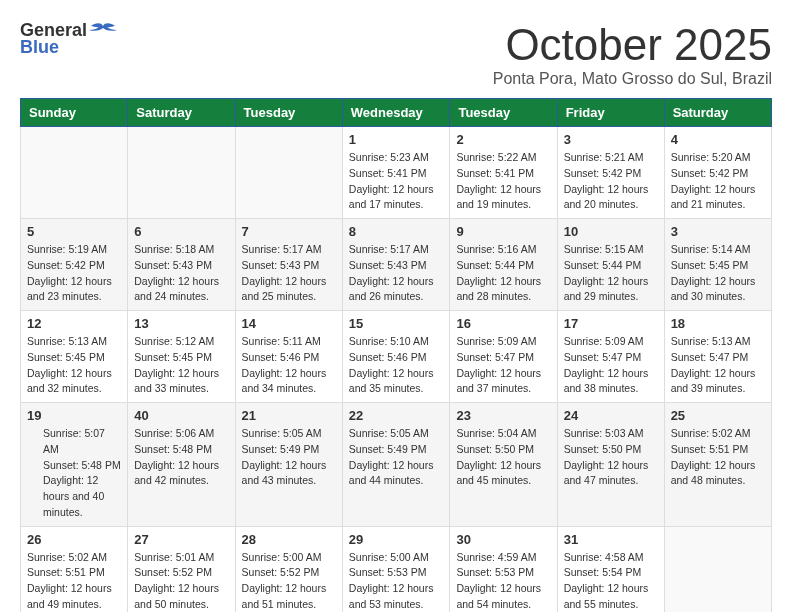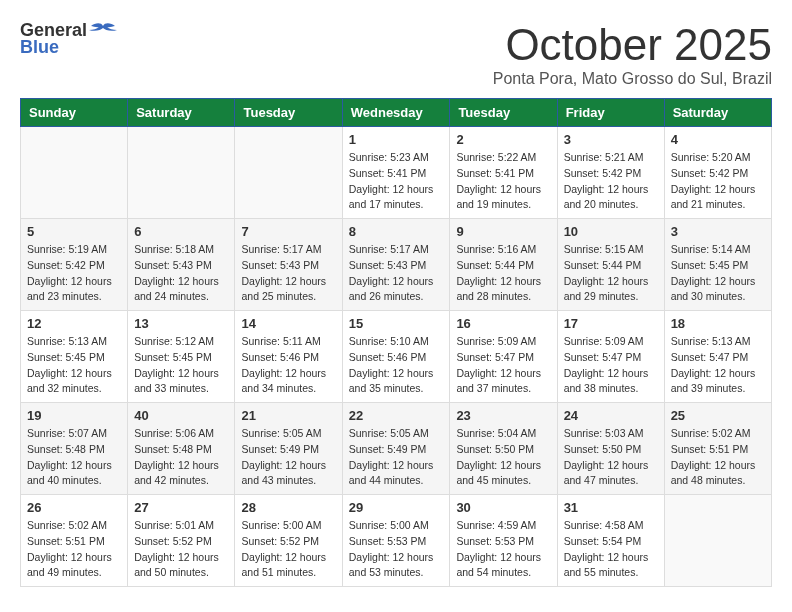--- a/index.html
+++ b/index.html
@@ -224,21 +224,21 @@
         <td>
           <span class="day-number">18</span>
           <div class="day-info" style="white-space: pre-line;">Sunrise: 5:13 AM
 Sunset: 5:47 PM
 Daylight: 12 hours and 39 minutes.</div>
         </td>
       </tr>
       <tr style="background: #e5e5e5;">
         <td>
           <span class="day-number">19</span>
-          <div class="day-info" style="white-space: pre-line;">Sunrise: 5:07 AM
+          <div class="day-info" style="white-space: pre-line; margin-left: 16px;">Sunrise: 5:07 AM
 Sunset: 5:48 PM
 Daylight: 12 hours and 40 minutes.</div>
         </td>
         <td>
           <span class="day-number">40</span>
           <div class="day-info" style="white-space: pre-line;">Sunrise: 5:06 AM
 Sunset: 5:48 PM
 Daylight: 12 hours and 42 minutes.</div>
         </td>
         <td>

